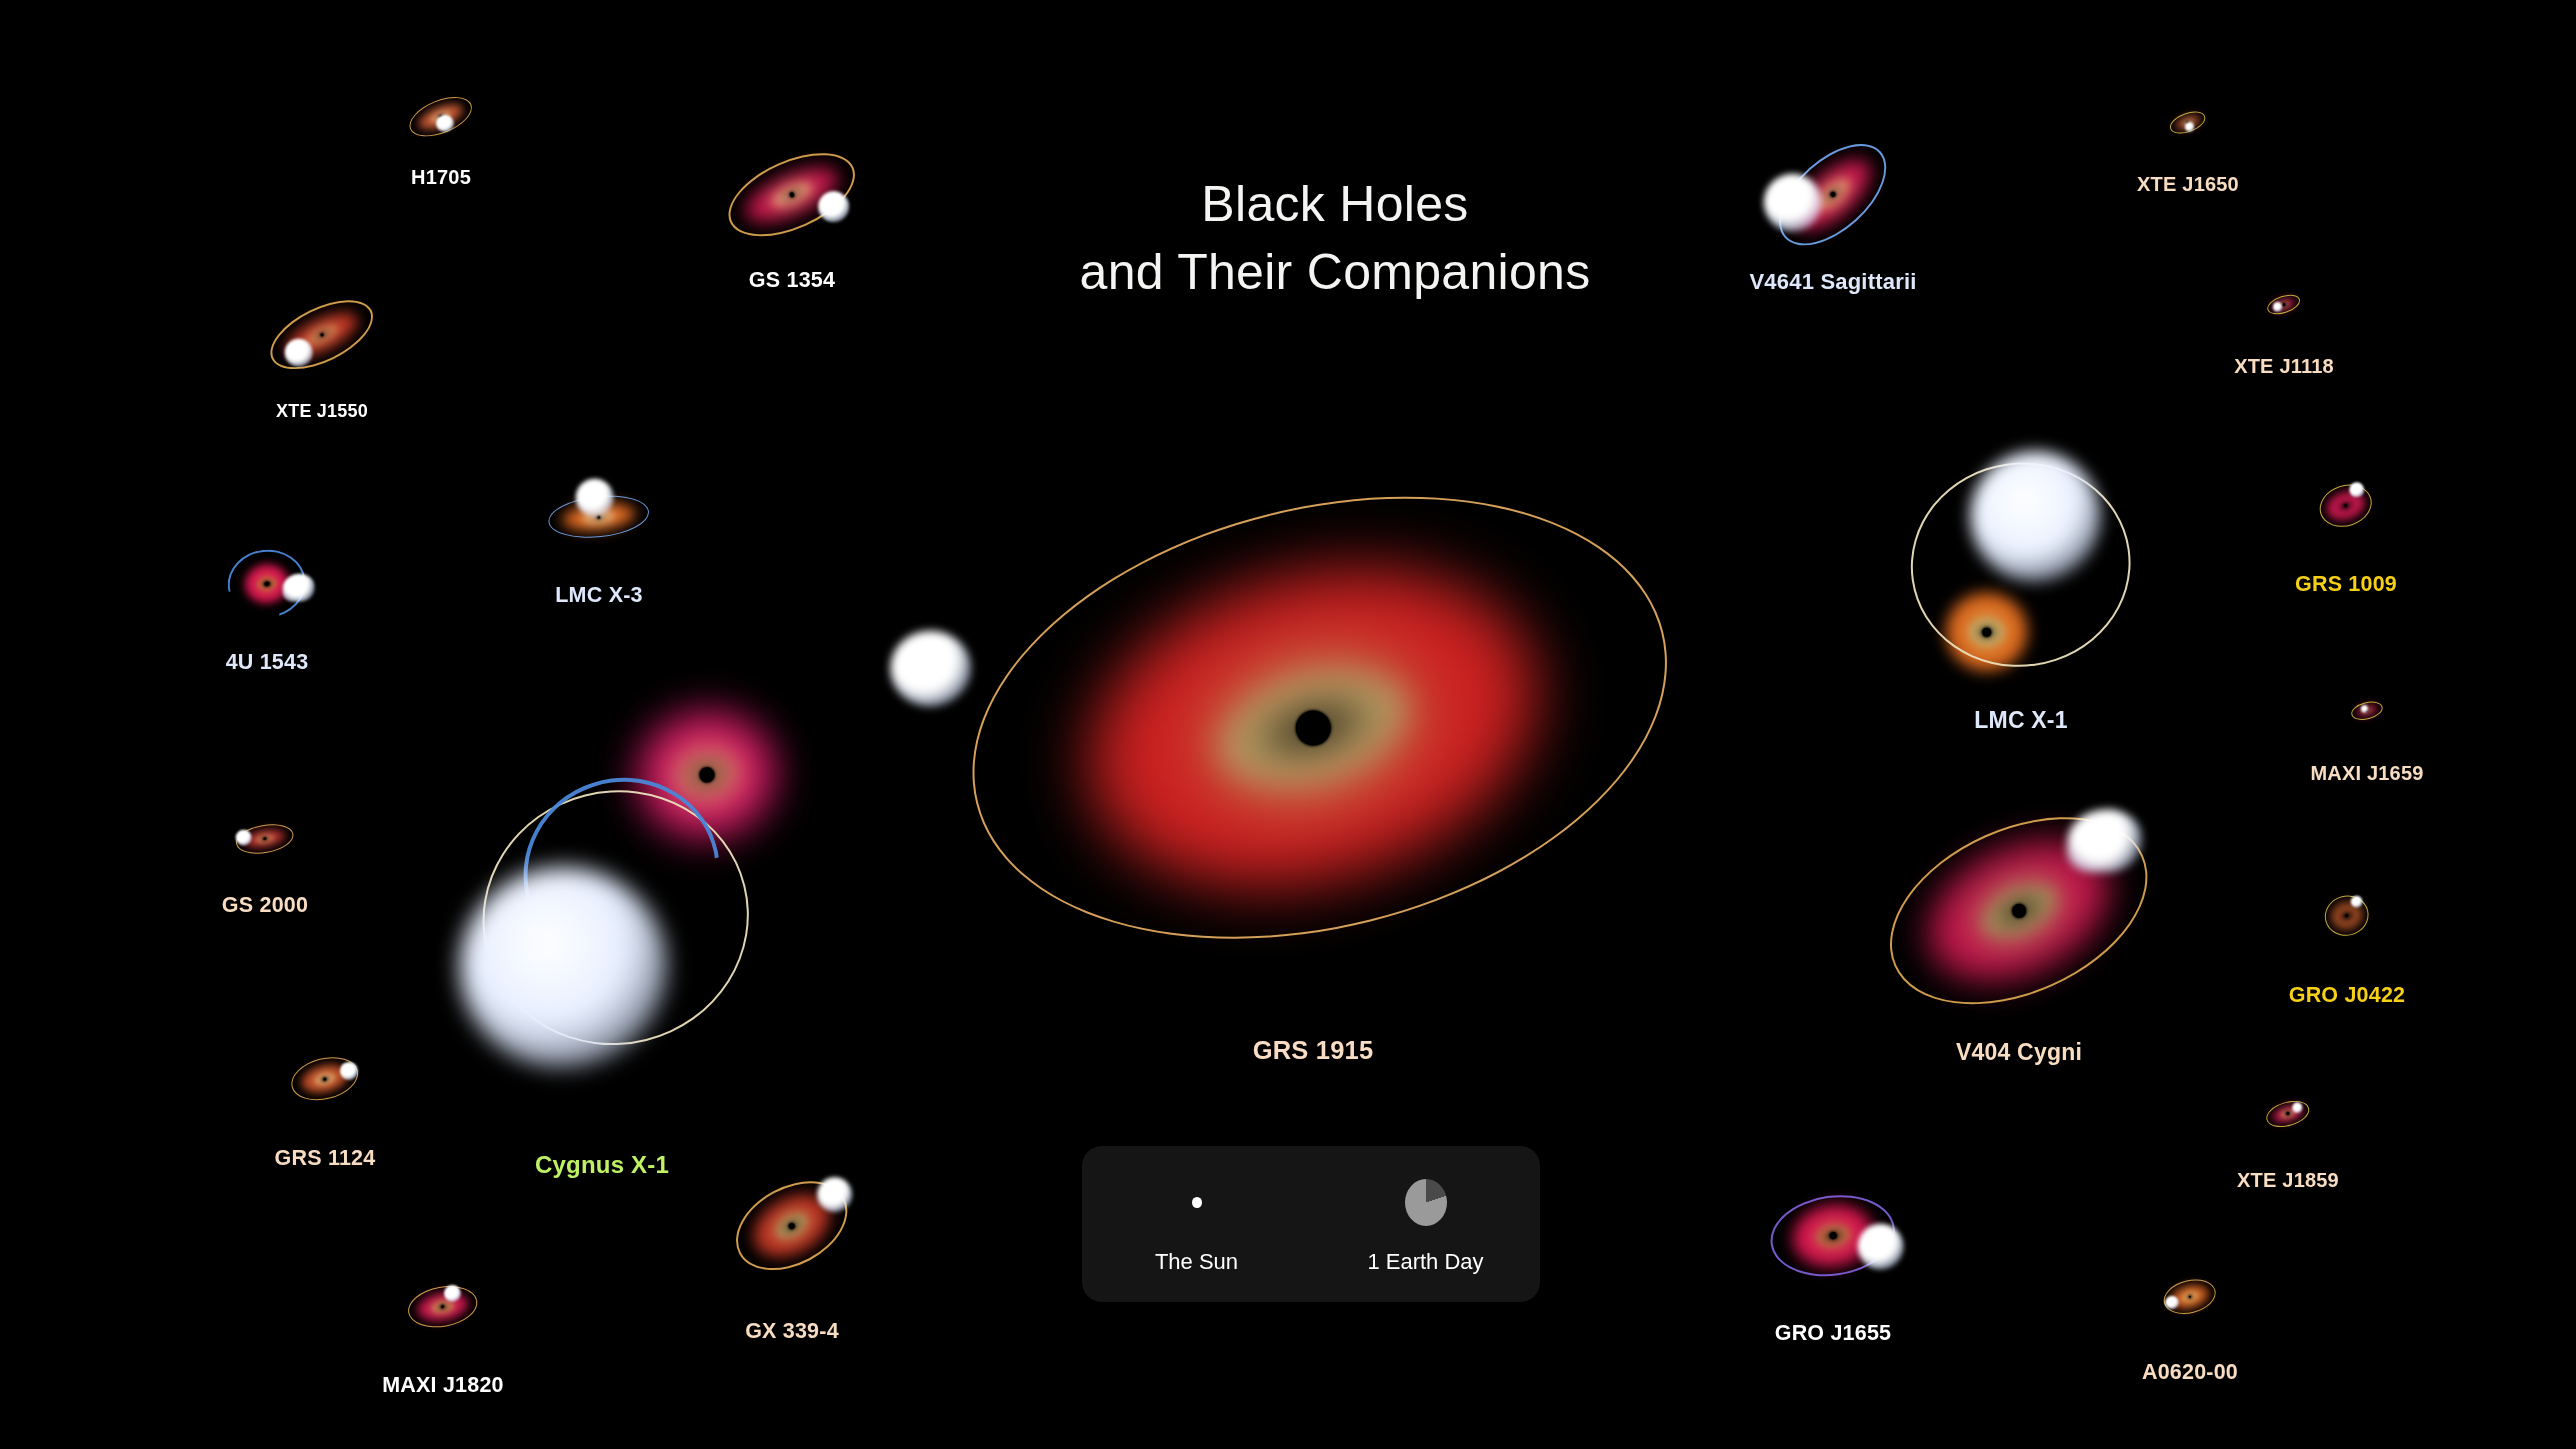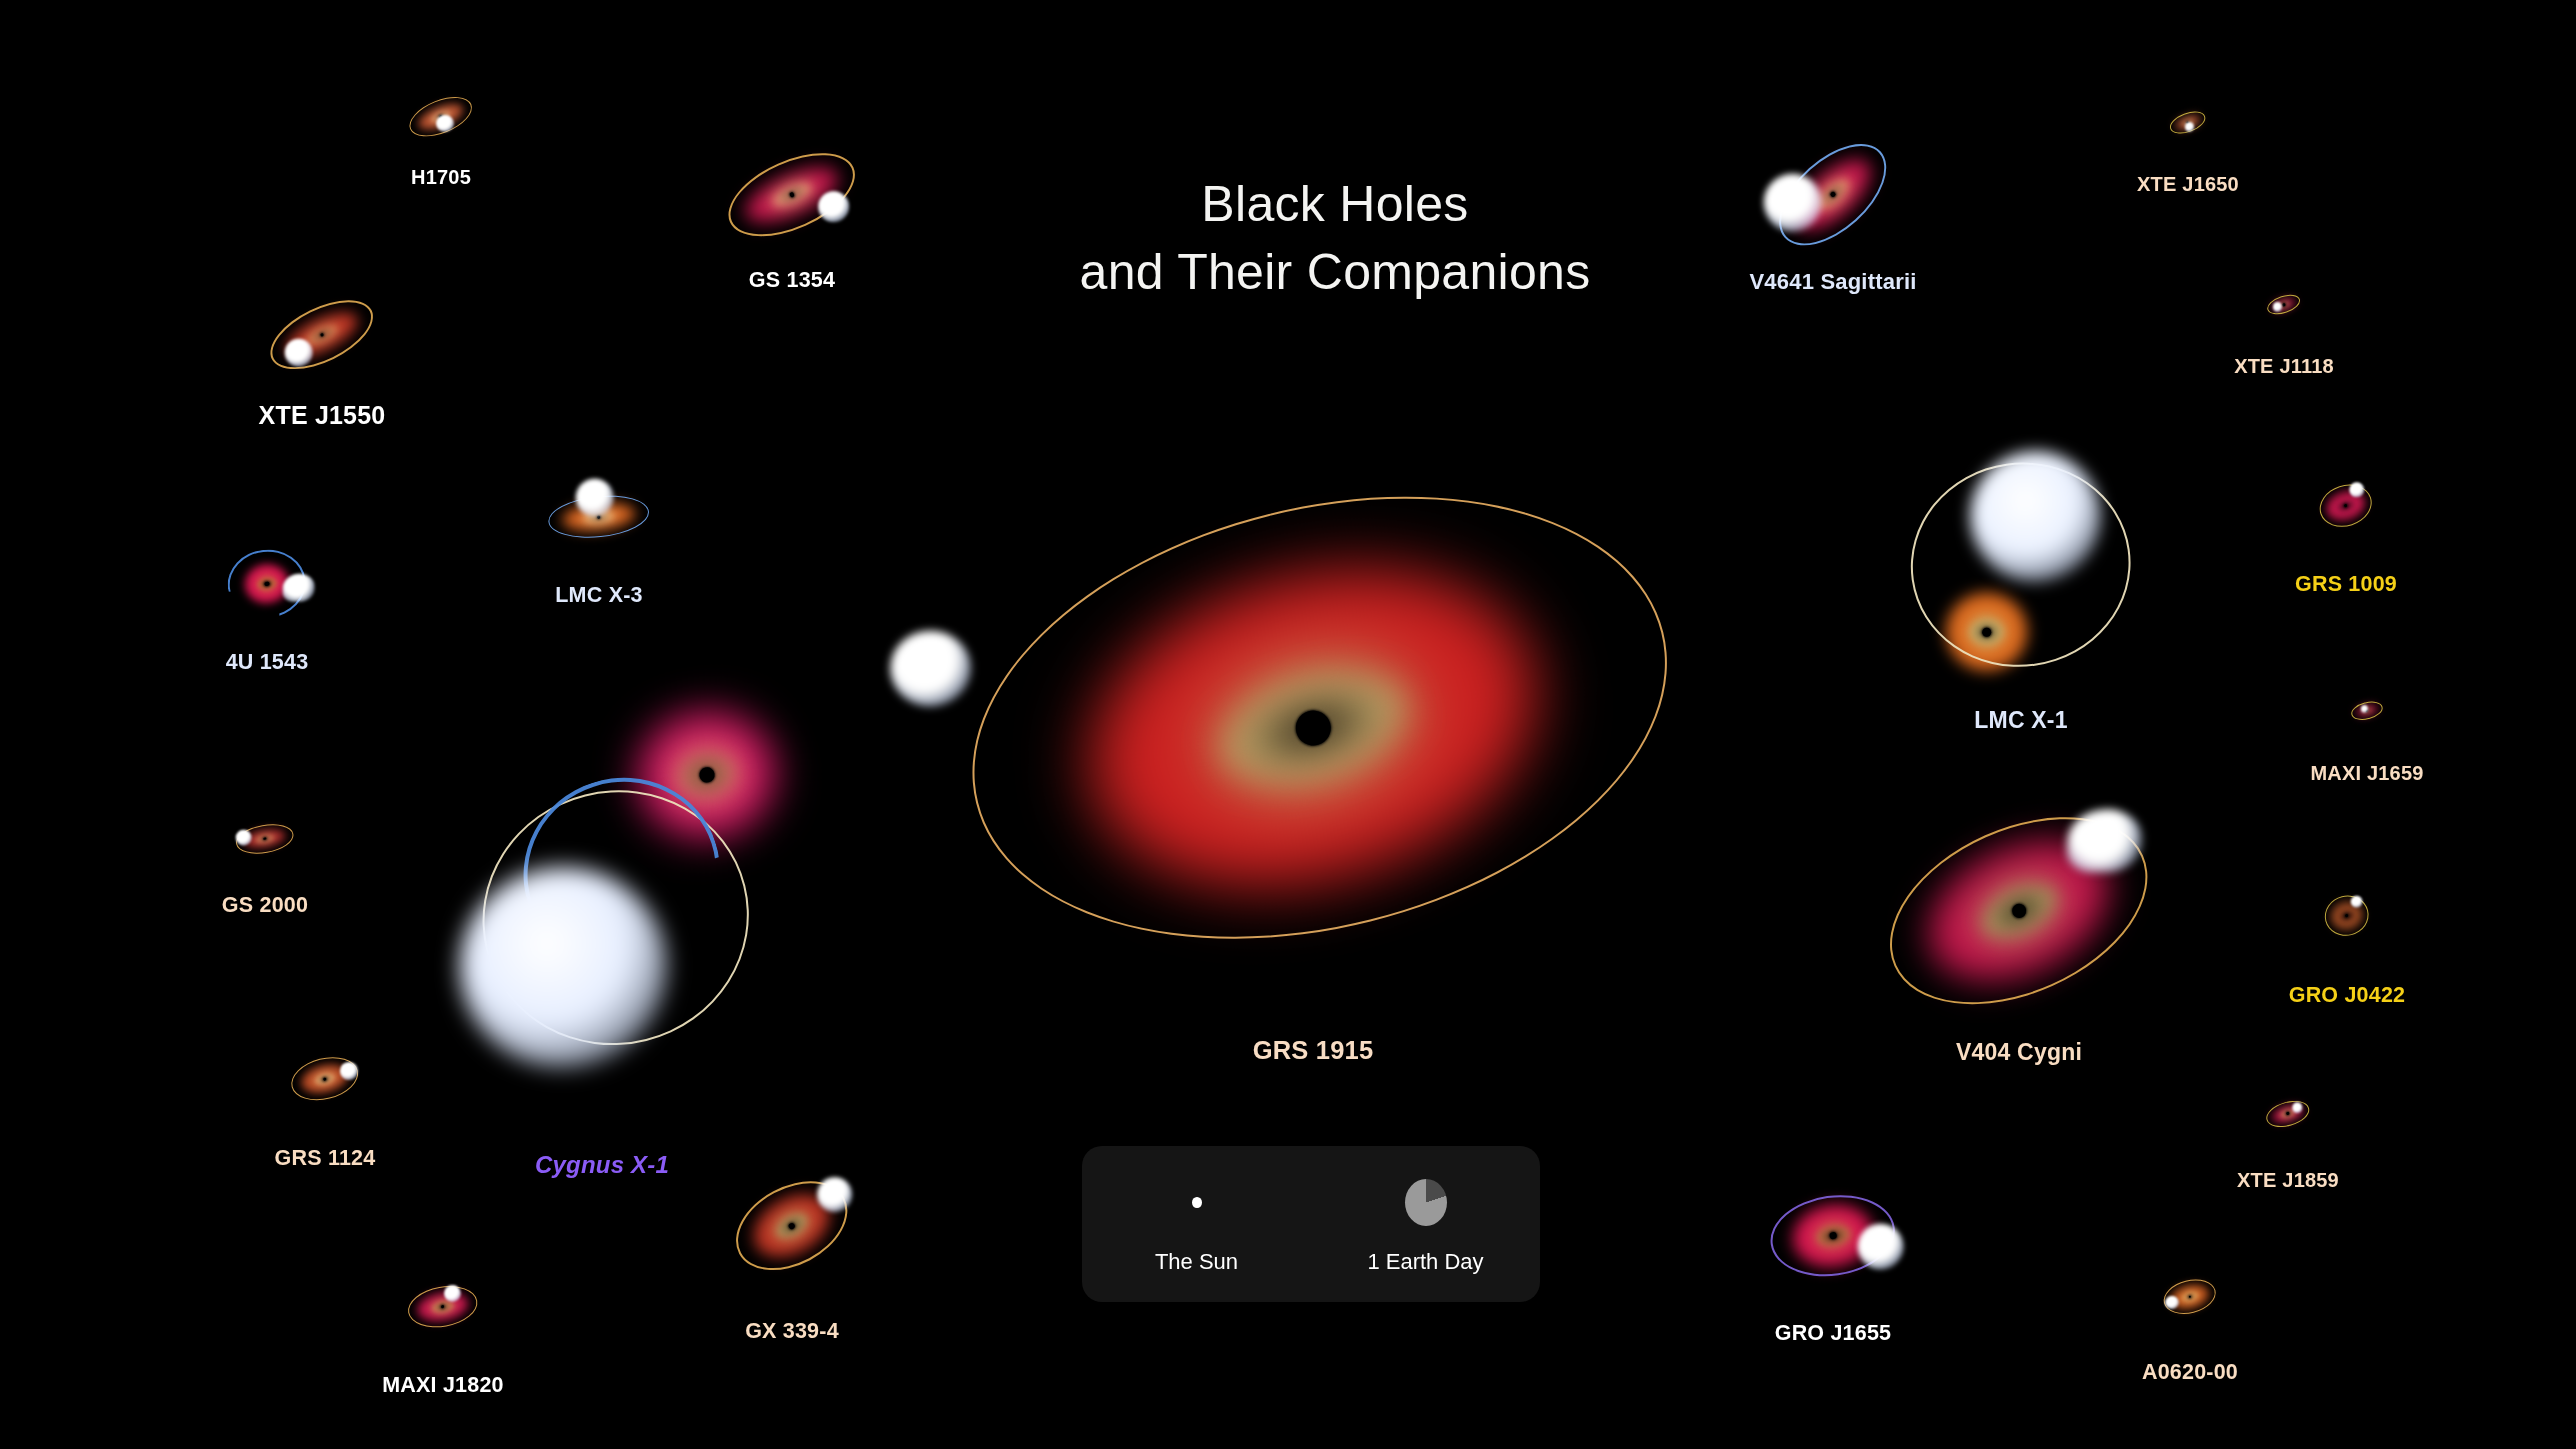--- a/index.html
+++ b/index.html
@@ -235,21 +235,21 @@
           <div class="disk" style="--rot: -26deg; --blur: 7.1px; width: 79px; height: 31px; margin-left: 0px; margin-top: 0px;">
             <div class="halo" style="background: radial-gradient(rgb(216, 138, 88) 0%, rgb(216, 138, 88) 14%, rgb(191, 53, 36) 40%, rgb(191, 53, 36) 64%, rgba(0, 0, 0, 0) 88%);"></div>
             <div class="inner" style="width: 33px; height: 9.3px; background: radial-gradient(rgba(0, 0, 0, 0.85) 0%, rgb(216, 138, 88) 55%, rgba(0, 0, 0, 0) 100%);"></div>
             <div class="bh" style="width: 3.5px; height: 3.5px;"></div>
           </div>
           <div class="orbit" style="--rot: -26deg; width: 107px; height: 50px; border-width: 2px; border-color: rgb(217, 164, 79); margin-left: 0px; margin-top: 0px; opacity: 0.95;"></div>
           <div class="star" style="left: calc(50% - 23px); top: calc(50% + 17.4px); width: 28px; height: 28px;">
             <div class="core" style="background: radial-gradient(circle at 42% 38%, rgb(255, 255, 255) 0%, rgb(255, 255, 255) 46%, rgba(220, 232, 255, 0.7) 66%, rgba(190, 210, 255, 0.18) 82%, rgba(0, 0, 0, 0) 100%); filter: blur(1.5px);"></div>
           </div>
         </div>
-        <div class="syslabel" style="top: 67px; color: rgb(255, 255, 255); font-size: 25px;">XTE J1550</div>
+        <div class="syslabel" style="top: 67px; color: rgb(255, 255, 255); font-size: 18px;">XTE J1550</div>
       </div>
       <div class="system" style="left: 2284px; top: 305px; width: 1.3px; height: 1.3px;">
         <div class="sysart" style="width: 1.3px; height: 1.3px;">
           <div class="disk" style="--rot: -18deg; --blur: 4px; width: 24px; height: 10px; margin-left: 0px; margin-top: 0px;">
             <div class="halo" style="background: radial-gradient(rgb(217, 144, 96) 0%, rgb(217, 144, 96) 14%, rgb(194, 22, 75) 40%, rgb(194, 22, 75) 64%, rgba(0, 0, 0, 0) 88%);"></div>
             <div class="inner" style="width: 10px; height: 3px; background: radial-gradient(rgba(0, 0, 0, 0.85) 0%, rgb(217, 144, 96) 55%, rgba(0, 0, 0, 0) 100%);"></div>
             <div class="bh" style="width: 2.7px; height: 2.7px;"></div>
           </div>
           <div class="orbit" style="--rot: -18deg; width: 32px; height: 15.4px; border-width: 1.3px; border-color: rgb(201, 178, 64); margin-left: 0px; margin-top: 0px; opacity: 0.95;"></div>
           <div class="star" style="left: calc(50% - 6.7px); top: calc(50% + 2px); width: 9.4px; height: 9.4px;">
@@ -376,21 +376,21 @@
             <div class="halo" style="background: radial-gradient(rgb(201, 138, 94) 0%, rgb(201, 138, 94) 14%, rgb(224, 24, 106) 40%, rgb(224, 24, 106) 64%, rgba(0, 0, 0, 0) 88%);"></div>
             <div class="inner" style="width: 58px; height: 38px; background: radial-gradient(rgba(0, 0, 0, 0.85) 0%, rgb(201, 138, 94) 55%, rgba(0, 0, 0, 0) 100%);"></div>
             <div class="bh" style="width: 14.5px; height: 14.5px;"></div>
           </div>
           <div class="orbit" style="--rot: -14deg; width: 263px; height: 250px; border-width: 2.7px; border-color: rgb(236, 224, 188); margin-left: 13.4px; margin-top: -6.7px; opacity: 0.95;"></div>
           <div class="orbit clip-top" style="--rot: -18deg; width: 189px; height: 181px; border-width: 4.7px; border-color: rgb(74, 134, 216); margin-left: 20px; margin-top: -51px; opacity: 0.95;"></div>
           <div class="star" style="left: calc(50% - 38px); top: calc(50% + 44px); width: 208px; height: 201px;">
             <div class="core" style="background: radial-gradient(circle at 42% 38%, rgb(255, 255, 255) 0%, rgb(230, 238, 255) 46%, rgba(220, 232, 255, 0.7) 66%, rgba(190, 210, 255, 0.18) 82%, rgba(0, 0, 0, 0) 100%); filter: blur(11.4px);"></div>
           </div>
         </div>
-        <div class="syslabel" style="top: 228px; color: #8b5cf6; font-size: 24px; font-style: italic;">Cygnus X-1</div>
+        <div class="syslabel" style="top: 228px; color: #bef264; font-size: 24px;">Cygnus X-1</div>
       </div>
       <div class="system" style="left: 325px; top: 1079px; width: 1.3px; height: 1.3px;">
         <div class="sysart" style="width: 1.3px; height: 1.3px;">
           <div class="disk" style="--rot: -14deg; --blur: 4.3px; width: 48px; height: 27px; margin-left: 0px; margin-top: 0px;">
             <div class="halo" style="background: radial-gradient(rgb(229, 168, 108) 0%, rgb(229, 168, 108) 14%, rgb(184, 74, 36) 40%, rgb(184, 74, 36) 64%, rgba(0, 0, 0, 0) 88%);"></div>
             <div class="inner" style="width: 20px; height: 8px; background: radial-gradient(rgba(0, 0, 0, 0.85) 0%, rgb(229, 168, 108) 55%, rgba(0, 0, 0, 0) 100%);"></div>
             <div class="bh" style="width: 3.1px; height: 3.1px;"></div>
           </div>
           <div class="orbit" style="--rot: -14deg; width: 66px; height: 39px; border-width: 1.7px; border-color: rgb(217, 164, 79); margin-left: 0px; margin-top: 0px; opacity: 0.95;"></div>
           <div class="star" style="left: calc(50% + 24px); top: calc(50% - 8px); width: 17.4px; height: 17.4px;">

